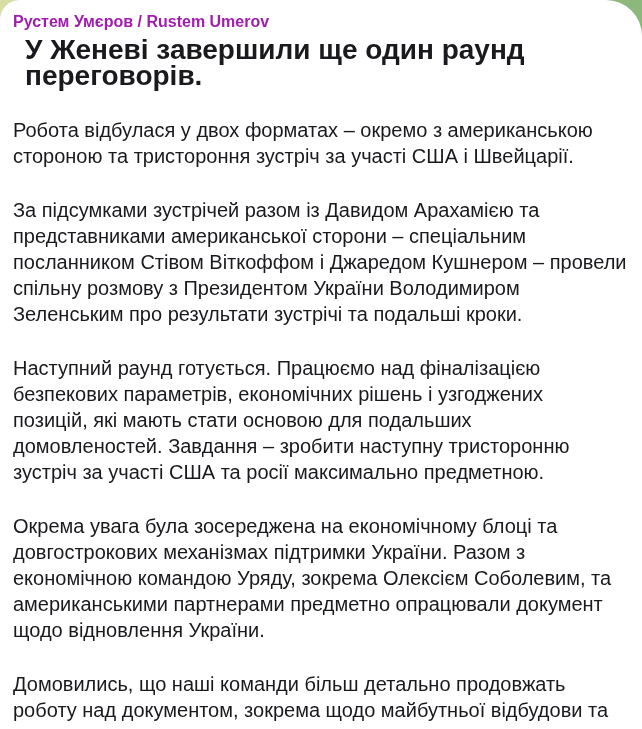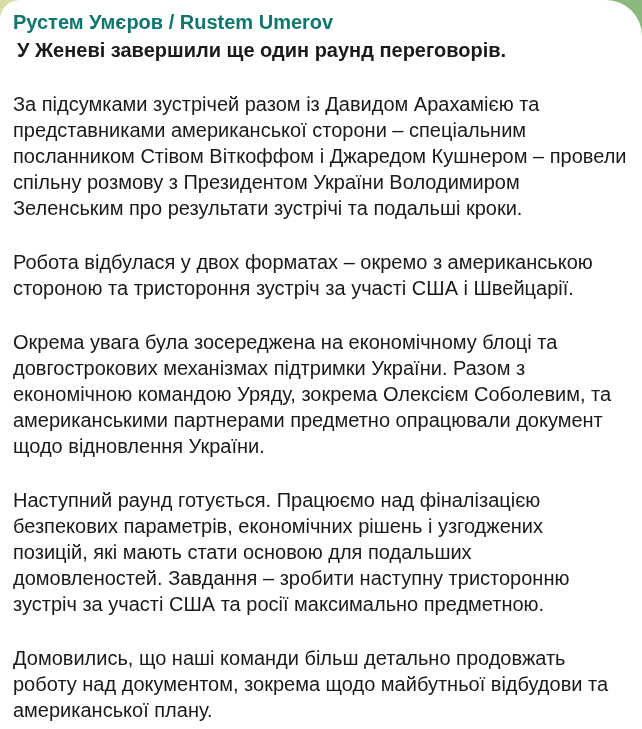--- a/index.html
+++ b/index.html
@@ -32,31 +32,31 @@
     position: absolute;
     inset: 0;
     z-index: 1;
     background: #ffffff;
     border-radius: 20px 36px 0 0;
     box-sizing: border-box;
     padding: 9px 9px 20px 13px;
     color: #1a1a1e;
   }
   .channel-name {
-    color: #0f766e;
+    color: #a21caf;
     font-weight: 700;
-    font-size: 20px;
+    font-size: 16px;
     line-height: 26px;
     cursor: pointer;
     display: inline-block;
   }
   .headline {
-    margin: 2px 0 0 4px;
+    margin: 2px 0 0 12px;
     font-weight: 700;
-    font-size: 20px;
+    font-size: 28px;
     line-height: 26px;
   }
   p.msg {
     margin: 28px 0 0 0;
     font-weight: 400;
     font-size: 20px;
     line-height: 26px;
     white-space: pre-line;
   }
 </style>
@@ -68,39 +68,39 @@
   <div class="corner-bg left"></div>
 
   <div class="corner-bg right"></div>
 
   <div class="bubble">
 
     <span class="channel-name">Рустем Умєров / Rustem Umerov</span>
 
     <div class="headline">У Женеві завершили ще один раунд переговорів.</div>
 
+    <p class="msg">Робота відбулася у двох форматах – окремо з американською
+стороною та тристороння зустріч за участі США і Швейцарії.</p>
+
     <p class="msg">За підсумками зустрічей разом із Давидом Арахамією та
 представниками американської сторони – спеціальним
 посланником Стівом Віткоффом і Джаредом Кушнером – провели
 спільну розмову з Президентом України Володимиром
 Зеленським про результати зустрічі та подальші кроки.</p>
 
-    <p class="msg">Робота відбулася у двох форматах – окремо з американською
-стороною та тристороння зустріч за участі США і Швейцарії.</p>
+    <p class="msg">Наступний раунд готується. Працюємо над фіналізацією
+безпекових параметрів, економічних рішень і узгоджених
+позицій, які мають стати основою для подальших
+домовленостей. Завдання – зробити наступну тристоронню
+зустріч за участі США та росії максимально предметною.</p>
 
     <p class="msg">Окрема увага була зосереджена на економічному блоці та
 довгострокових механізмах підтримки України. Разом з
 економічною командою Уряду, зокрема Олексієм Соболевим, та
 американськими партнерами предметно опрацювали документ
 щодо відновлення України.</p>
-
-    <p class="msg">Наступний раунд готується. Працюємо над фіналізацією
-безпекових параметрів, економічних рішень і узгоджених
-позицій, які мають стати основою для подальших
-домовленостей. Завдання – зробити наступну тристоронню
-зустріч за участі США та росії максимально предметною.</p>
 
     <p class="msg">Домовились, що наші команди більш детально продовжать
 роботу над документом, зокрема щодо майбутньої відбудови та
 американської плану.</p>
 
   </div>
 </div>
 
 </body></html>

